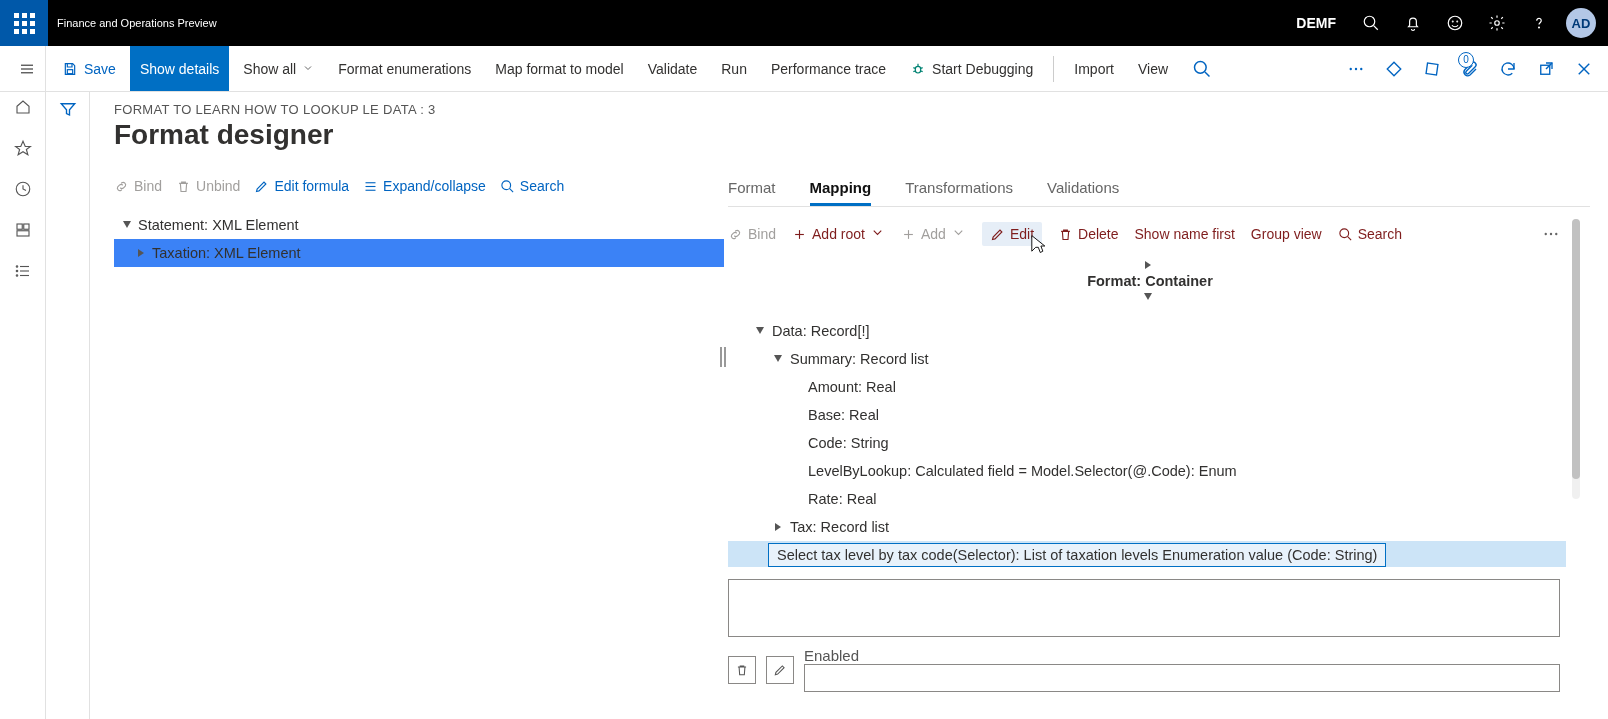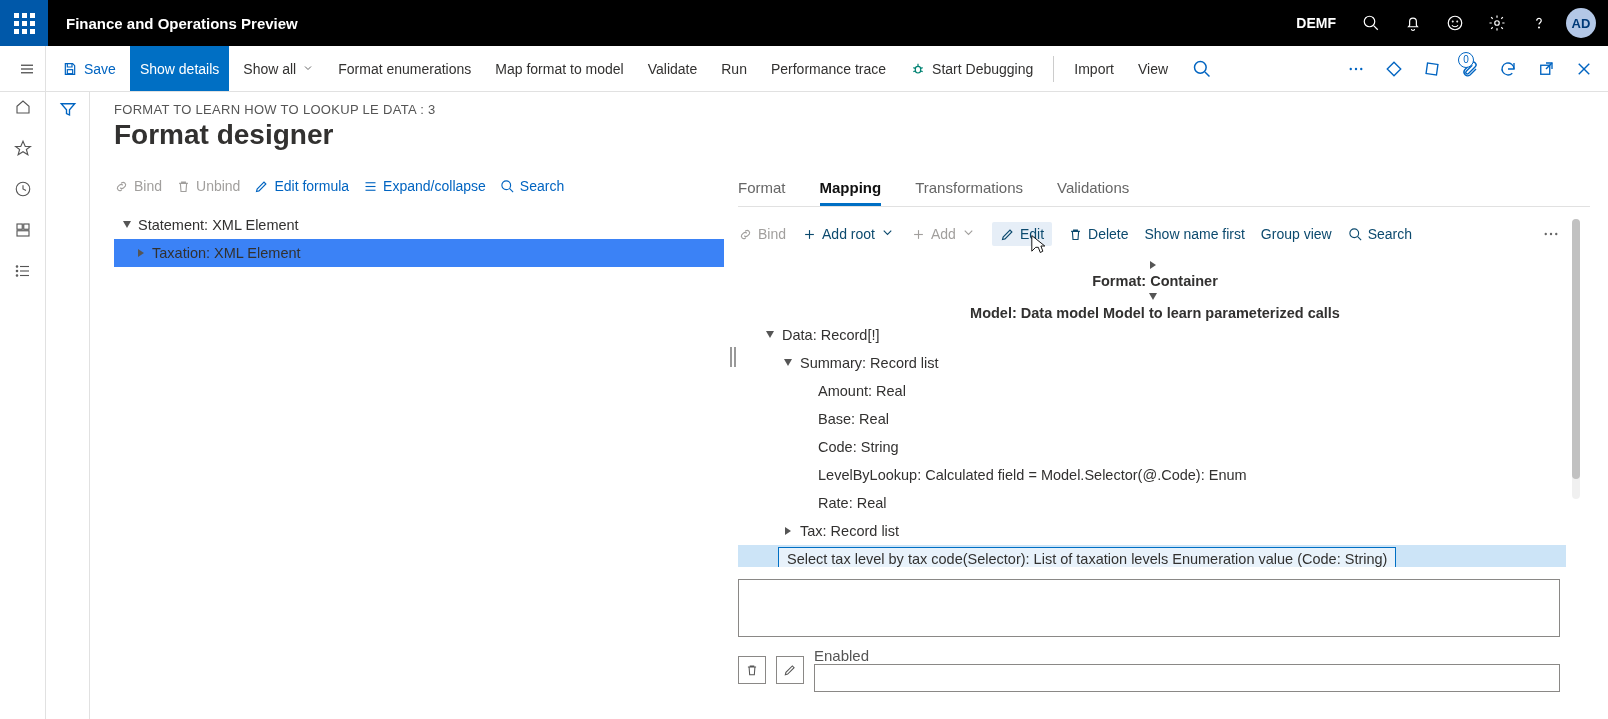--- a/index.html
+++ b/index.html
@@ -22,21 +22,21 @@
     display: flex;
     align-items: center;
     padding: 0 6px 0 0;
   }
   .topbar .waffle {
     width: 48px; height: 46px; display:flex; align-items:center; justify-content:center;
     background: #0058a9;
   }
   .waffle-grid { display:grid; grid-template-columns:repeat(3,5px); grid-template-rows:repeat(3,5px); gap:3px;}
   .waffle-grid span { background:#fff; width:5px; height:5px;}
-  .topbar .apptitle { padding-left:18px; font-size:15px; font-weight:700;}
+  .topbar .apptitle { padding-left:9px; font-size:11px; font-weight:400;}
   .topbar .spacer { flex:1; }
   .topbar .company { font-size:14px; font-weight:600; margin-right:14px;}
   .topbar .ticon { width:42px; height:46px; display:flex; align-items:center; justify-content:center; color:#fff;}
   .topbar .ticon svg { width:18px; height:18px; stroke:#fff; fill:none; stroke-width:1.6;}
   .avatar { width:30px; height:30px; border-radius:50%; background:#b3c7e6; color:#003a78; display:flex; align-items:center; justify-content:center; font-size:13px; font-weight:600; margin-left:6px; margin-right:6px;}
 
   
   .commandbar {
     height: 46px;
     border-bottom: 1px solid #e1e1e1;
@@ -77,21 +77,21 @@
 
   
   .content {
     position:absolute; top:92px; left:90px; right:0; bottom:0;
     padding: 10px 18px 0 24px;
     overflow:hidden;
   }
   .crumb { font-size:13px; letter-spacing:0.3px; color:#555; text-transform:uppercase;}
   .pagetitle { font-size:28px; font-weight:600; margin-top:2px; margin-bottom:16px;}
 
-  .columns { display:flex; gap:14px; height: calc(100% - 80px);}
+  .columns { display:flex; gap:4px; height: calc(100% - 80px);}
   .col-left { width: 610px; }
   .col-right { flex:1; position:relative; }
 
   
   .ltool { display:flex; align-items:center; gap:14px; height:38px;}
   .ltool .lbtn { display:flex; align-items:center; gap:5px; color:#0064c1; cursor:pointer; font-size:14px;}
   .ltool .lbtn.disabled { color:#a19f9d; }
   .ltool .lbtn svg { width:15px; height:15px; stroke:currentColor; fill:none; stroke-width:1.8;}
 
   
@@ -101,21 +101,21 @@
   .lnode .tri svg { width:10px; height:10px; fill:#555;}
   .lnode.level1 { padding-left:20px;}
   .lnode.selected { background:#3b82f6;}
 
   
   .rtabs { display:flex; gap:34px; border-bottom:1px solid #e1e1e1; height:40px; align-items:flex-end;}
   .rtab { padding-bottom:10px; font-size:15px; color:#666; cursor:pointer;}
   .rtab.active { color:#111; font-weight:600; border-bottom:3px solid #006fc4; padding-bottom:7px;}
 
   .rtool { display:flex; align-items:center; gap:16px; height:46px; margin-top:4px;}
-  .rtool .rbtn { display:flex; align-items:center; gap:5px; color:#0c4a6e; cursor:pointer; font-size:14px;}
+  .rtool .rbtn { display:flex; align-items:center; gap:5px; color:#7f1d1d; cursor:pointer; font-size:14px;}
   .rtool .rbtn.disabled { color:#a19f9d;}
   .rtool .rbtn svg { width:15px; height:15px; stroke:currentColor; fill:none; stroke-width:1.8;}
   .rtool .rbtn.hilite { background:#e6eef7; padding:4px 8px; border-radius:2px;}
   .rtool .dots { margin-left:auto; margin-right:30px; color:#666;}
   .rtool .dots svg { width:18px; height:18px; stroke:#666;}
 
   
   .rtree { font-size:14.5px; padding-right:24px; overflow-y:auto; height:310px;}
   .rnode { display:flex; align-items:center; min-height:28px; white-space:nowrap;}
   .rnode .tri { width:16px; height:16px; margin-right:4px; display:flex; align-items:center; justify-content:center; flex-shrink:0;}
@@ -511,21 +511,20 @@
               </svg>
             </span>
           <span class="nodetext">Format: Container</span>
         </div>
         <div class="rnode bold ind0">
           <span class="tri">
               <svg viewBox="0 0 10 10">
                 <polygon points="1 1 9 1 5 8"></polygon>
               </svg>
             </span>
-          <span class="nodetext">Model: Data model Model to learn parameterized calls</span>
         </div>
         <div class="rnode ind1">
           <span class="tri">
               <svg viewBox="0 0 10 10">
                 <polygon points="1 1 9 1 5 8"></polygon>
               </svg>
             </span>
           <span class="nodetext">Data: Record[!]</span>
         </div>
         <div class="rnode ind2">

